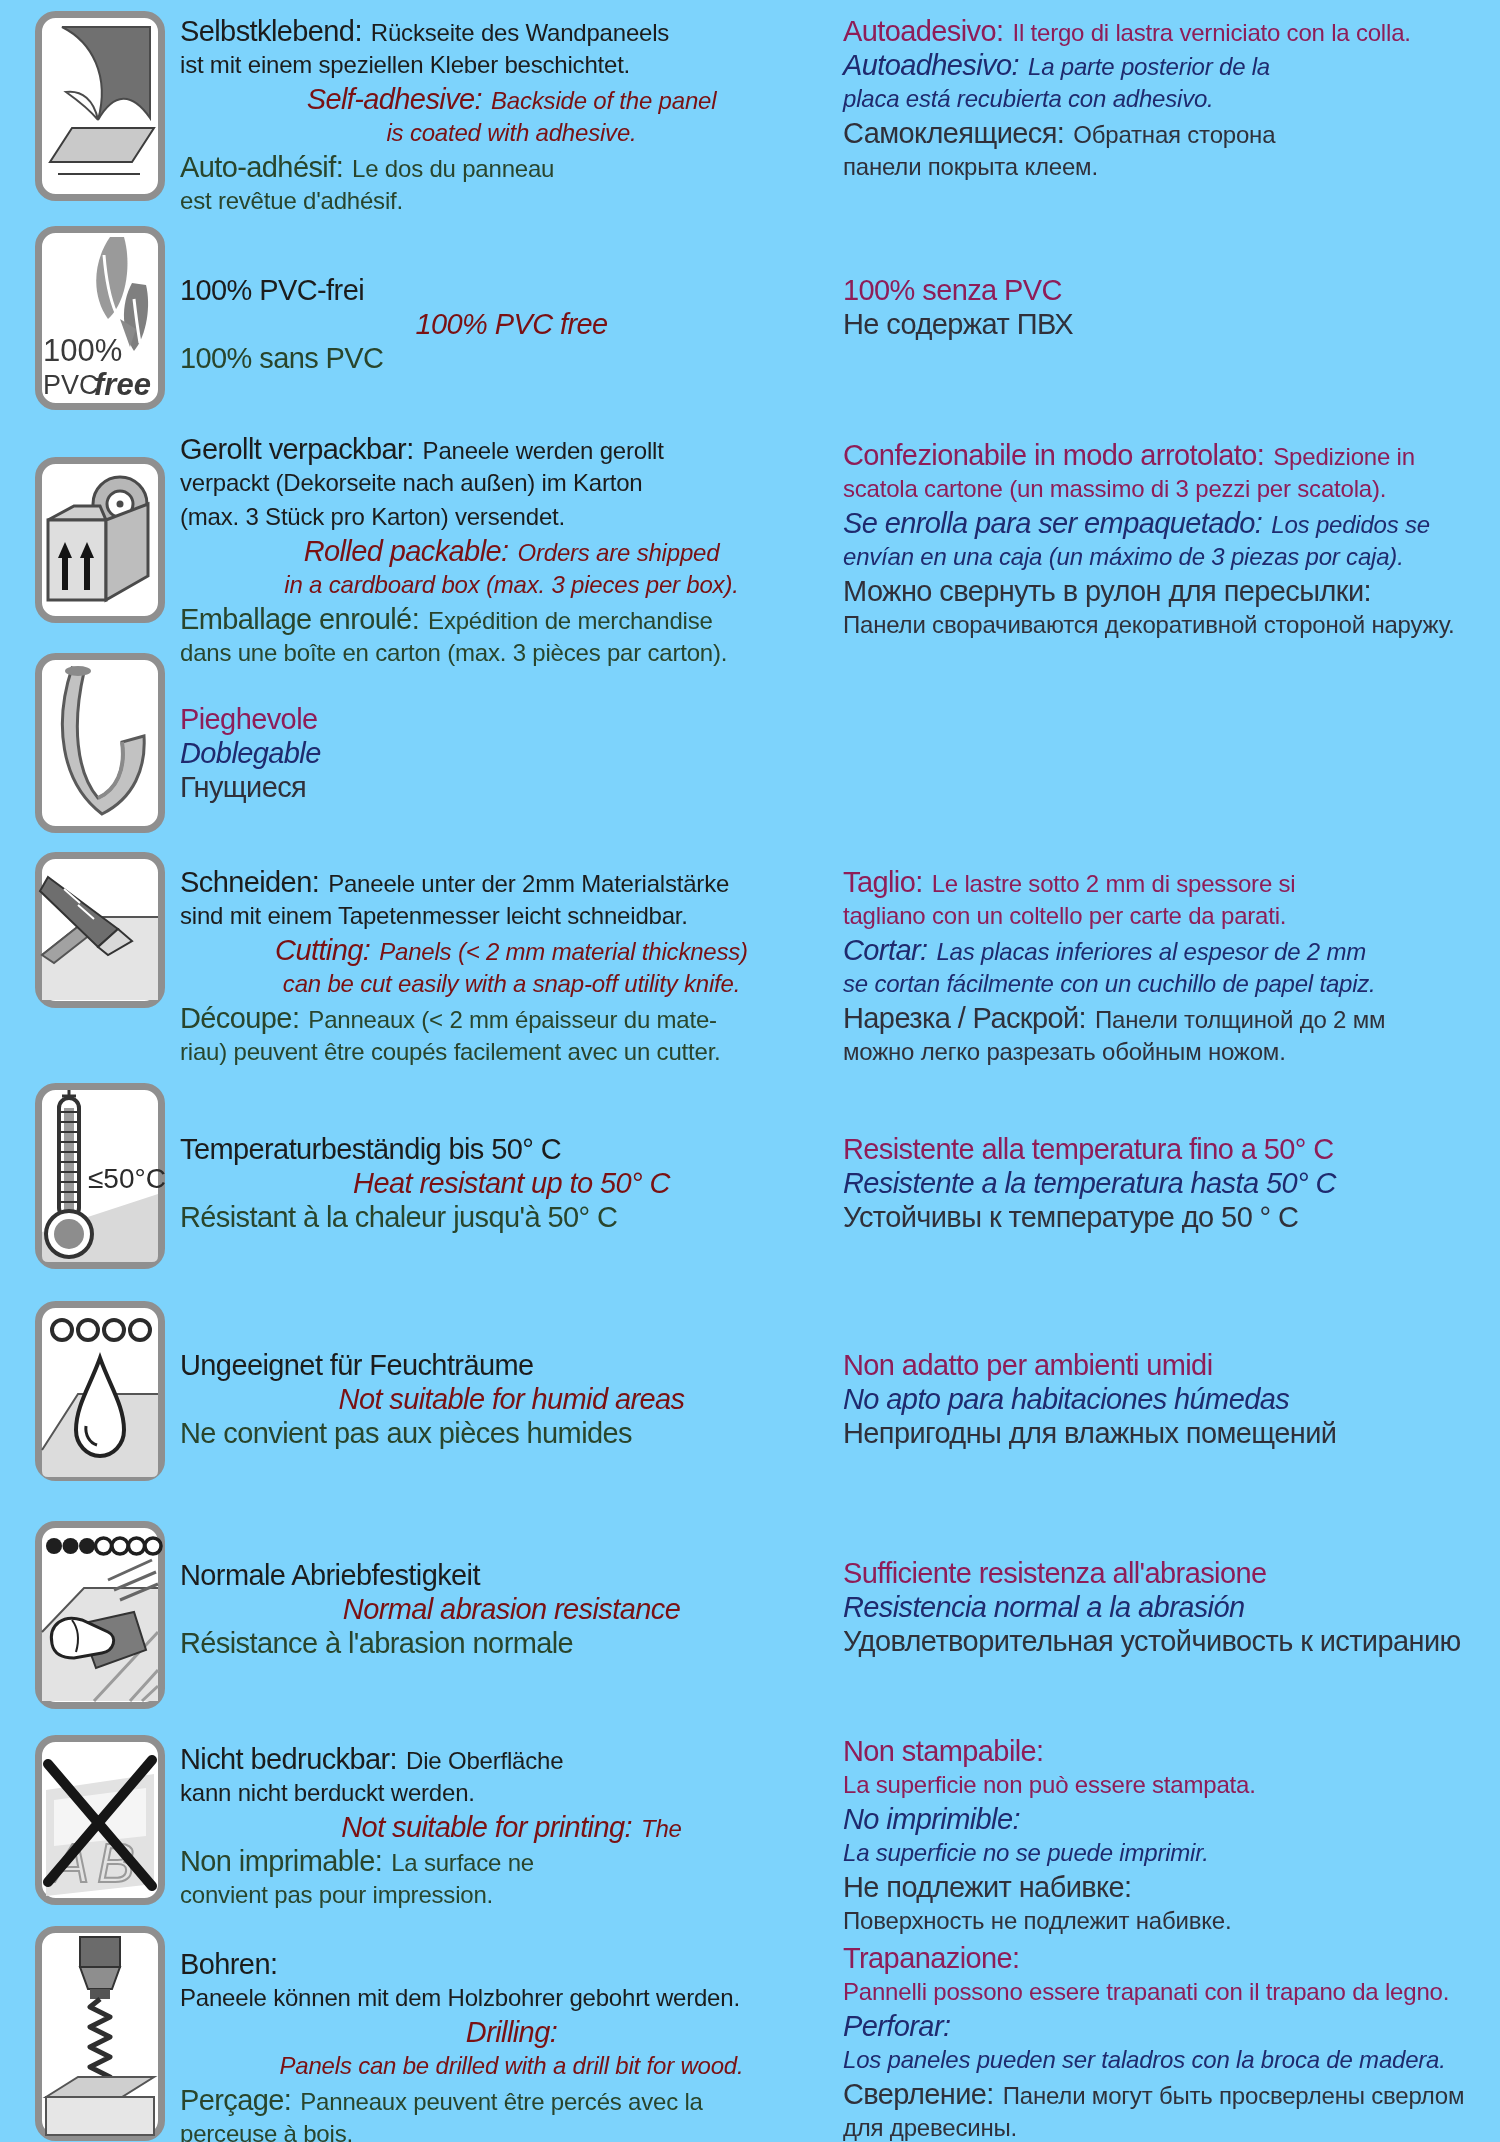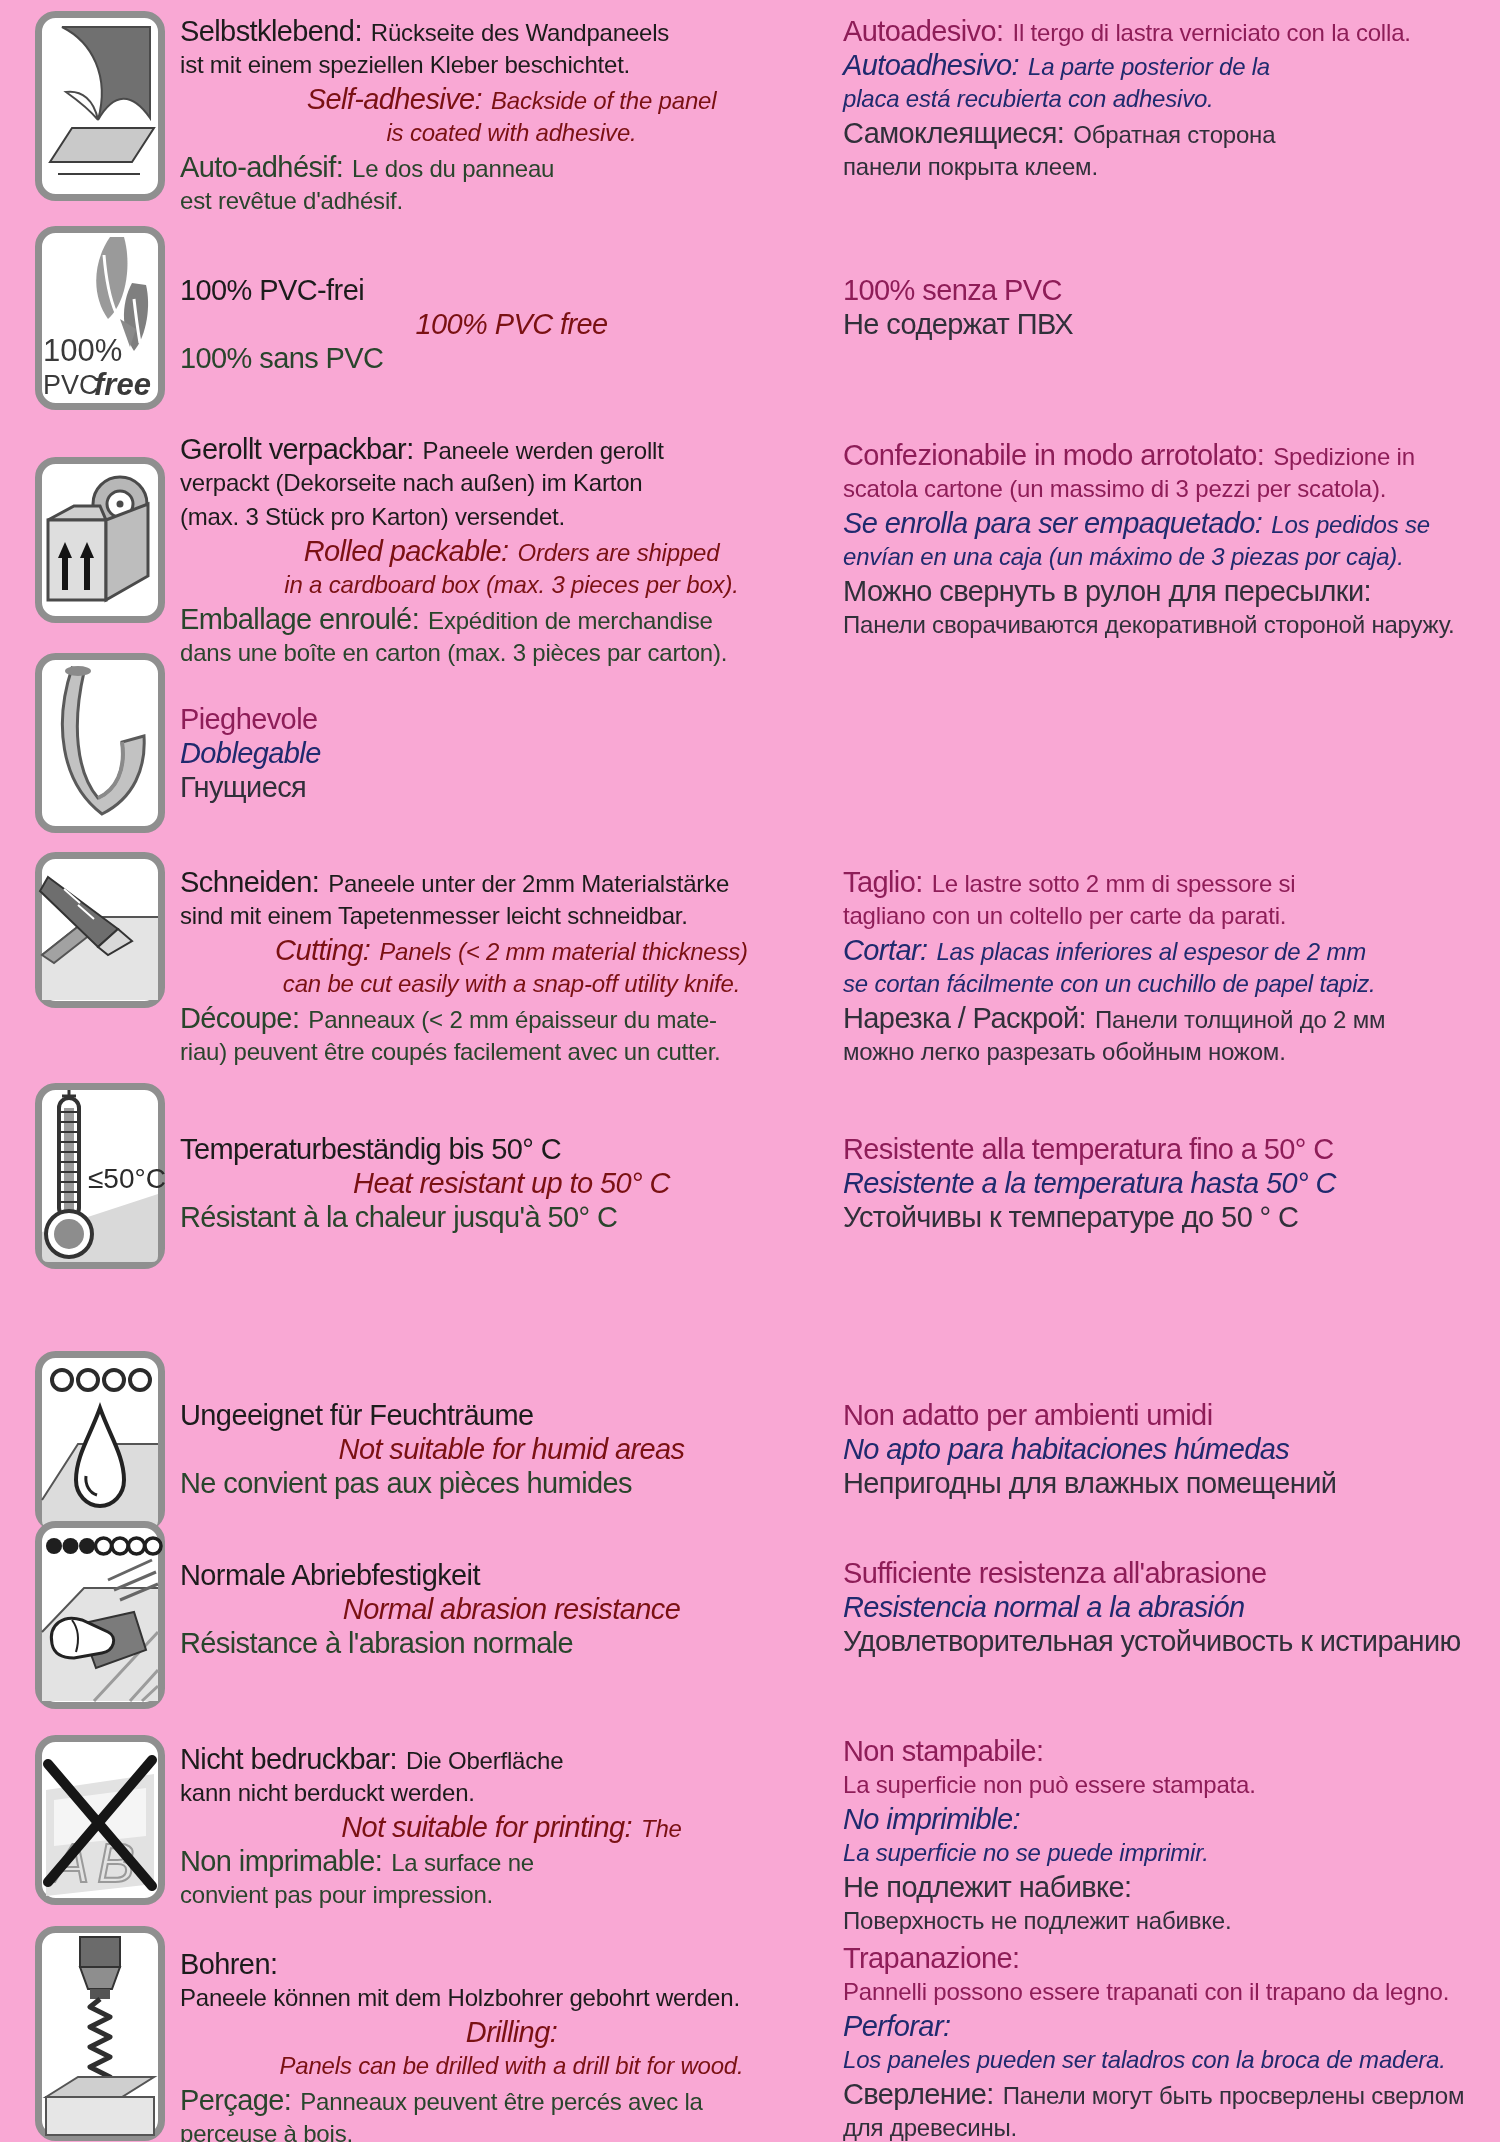--- a/index.html
+++ b/index.html
@@ -1,16 +1,16 @@
 <!DOCTYPE html>
 <html><head>
 <meta charset="utf-8">
 <style>
   html,body{margin:0;padding:0;background:#fff;}
-  .page{position:relative;width:1500px;height:2142px;background:#f9a8d4;overflow:hidden;
+  .page{position:relative;width:1500px;height:2142px;background:#7dd3fc;overflow:hidden;
         font-family:"Liberation Sans","DejaVu Sans",sans-serif;}
   .prop-row{position:absolute;left:0;width:1500px;display:flex;align-items:flex-start;}
   .icon-cell{flex:0 0 152px;width:152px;padding-left:28px;}
   .icon-cell svg{display:block;margin-left:6px;}
   .col-mid{flex:0 0 663px;width:663px;}
   .col-right{flex:1 1 auto;}
   .line{height:34px;line-height:34px;white-space:nowrap;}
   .lbl{font-size:29px;letter-spacing:-0.6px;}
   .txt{font-size:24px;letter-spacing:-0.2px;}
   .lbl + .txt{margin-left:9px;}
@@ -19,21 +19,21 @@
   .fr{color:#29452c;}
   .it{color:#8e1d58;}
   .es{color:#1f2a6e;font-style:italic;}
   .ru{color:#30303a;}
   .r1{top:8px}    .r1 .col-mid,.r1 .col-right{padding-top:6px}  .r1 .icon-cell{padding-top:2px}
   .r2{top:225px}  .r2 .col-mid,.r2 .col-right{padding-top:48px}
   .r3{top:430px}  .r3 .col-mid{padding-top:2px}  .r3 .col-right{padding-top:8px}  .r3 .icon-cell{padding-top:26px}
   .r4{top:650px}  .r4 .col-mid,.r4 .col-right{padding-top:52px} .r4 .icon-cell{padding-top:2px}
   .r5{top:845px}  .r5 .col-mid,.r5 .col-right{padding-top:20px} .r5 .icon-cell{padding-top:6px}
   .r6{top:1080px} .r6 .col-mid,.r6 .col-right{padding-top:52px} .r6 .icon-cell{padding-top:2px}
-  .r7{top:1348px} .r7 .col-mid,.r7 .col-right{padding-top:50px} .r7 .icon-cell{padding-top:2px}
+  .r7{top:1298px} .r7 .col-mid,.r7 .col-right{padding-top:50px} .r7 .icon-cell{padding-top:2px}
   .r8{top:1518px} .r8 .col-mid{padding-top:40px} .r8 .col-right{padding-top:38px} .r8 .icon-cell{padding-top:2px}
   .r9{top:1732px} .r9 .col-mid{padding-top:10px} .r9 .col-right{padding-top:2px}  .r9 .icon-cell{padding-top:2px}
   .r10{top:1925px}.r10 .col-mid{padding-top:22px}.r10 .col-right{padding-top:16px}
 </style>
 </head>
 <body>
 
 <div class="page">
 
   <div class="prop-row r1">

